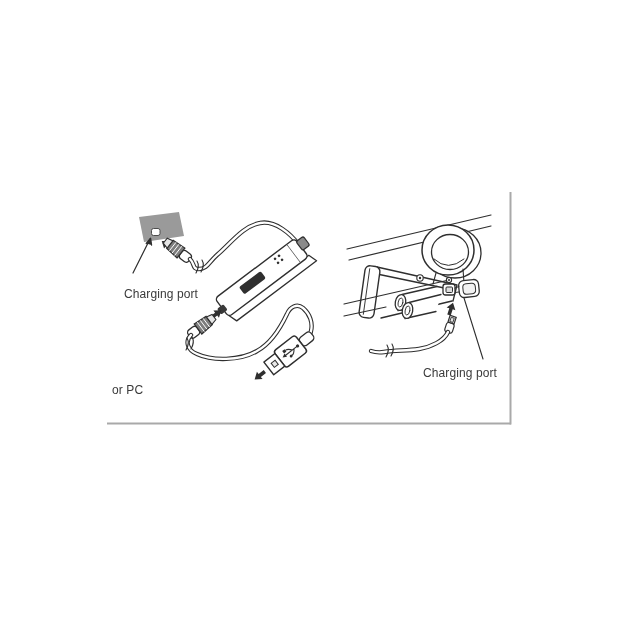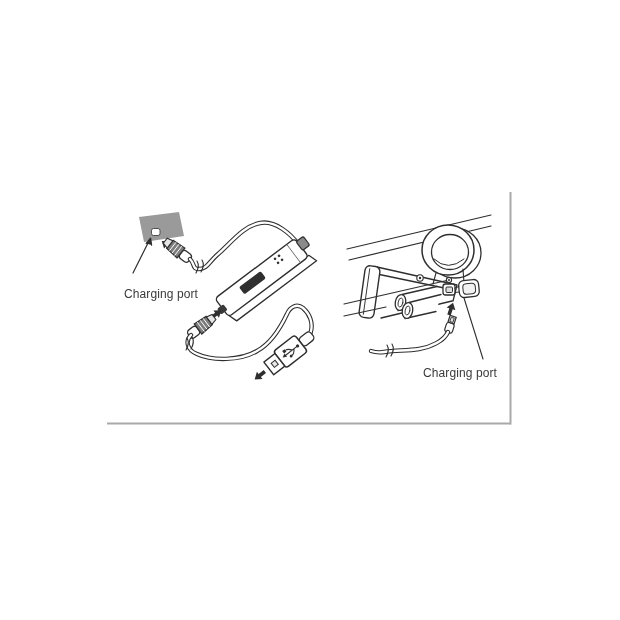--- a/index.html
+++ b/index.html
@@ -179,16 +179,17 @@
         <path class="s" stroke-width="1.1" d="M386,357 q4,-7 1,-12 M391,356 q4,-7 1,-12"></path>
       </g>
 
       <line x1="464" y1="298" x2="483" y2="359" class="s" stroke-width="1.1"></line>
     </g>
   </svg>
 
   <div class="txt" style="left:124px;top:287px;">Charging port</div>
 
   <div class="txt" style="left:112px;top:383px;">
+    <div>or PC</div>
   </div>
 
   <div class="txt" style="left:423px;top:366px;">Charging port</div>
 </div>
 
 </body></html>

